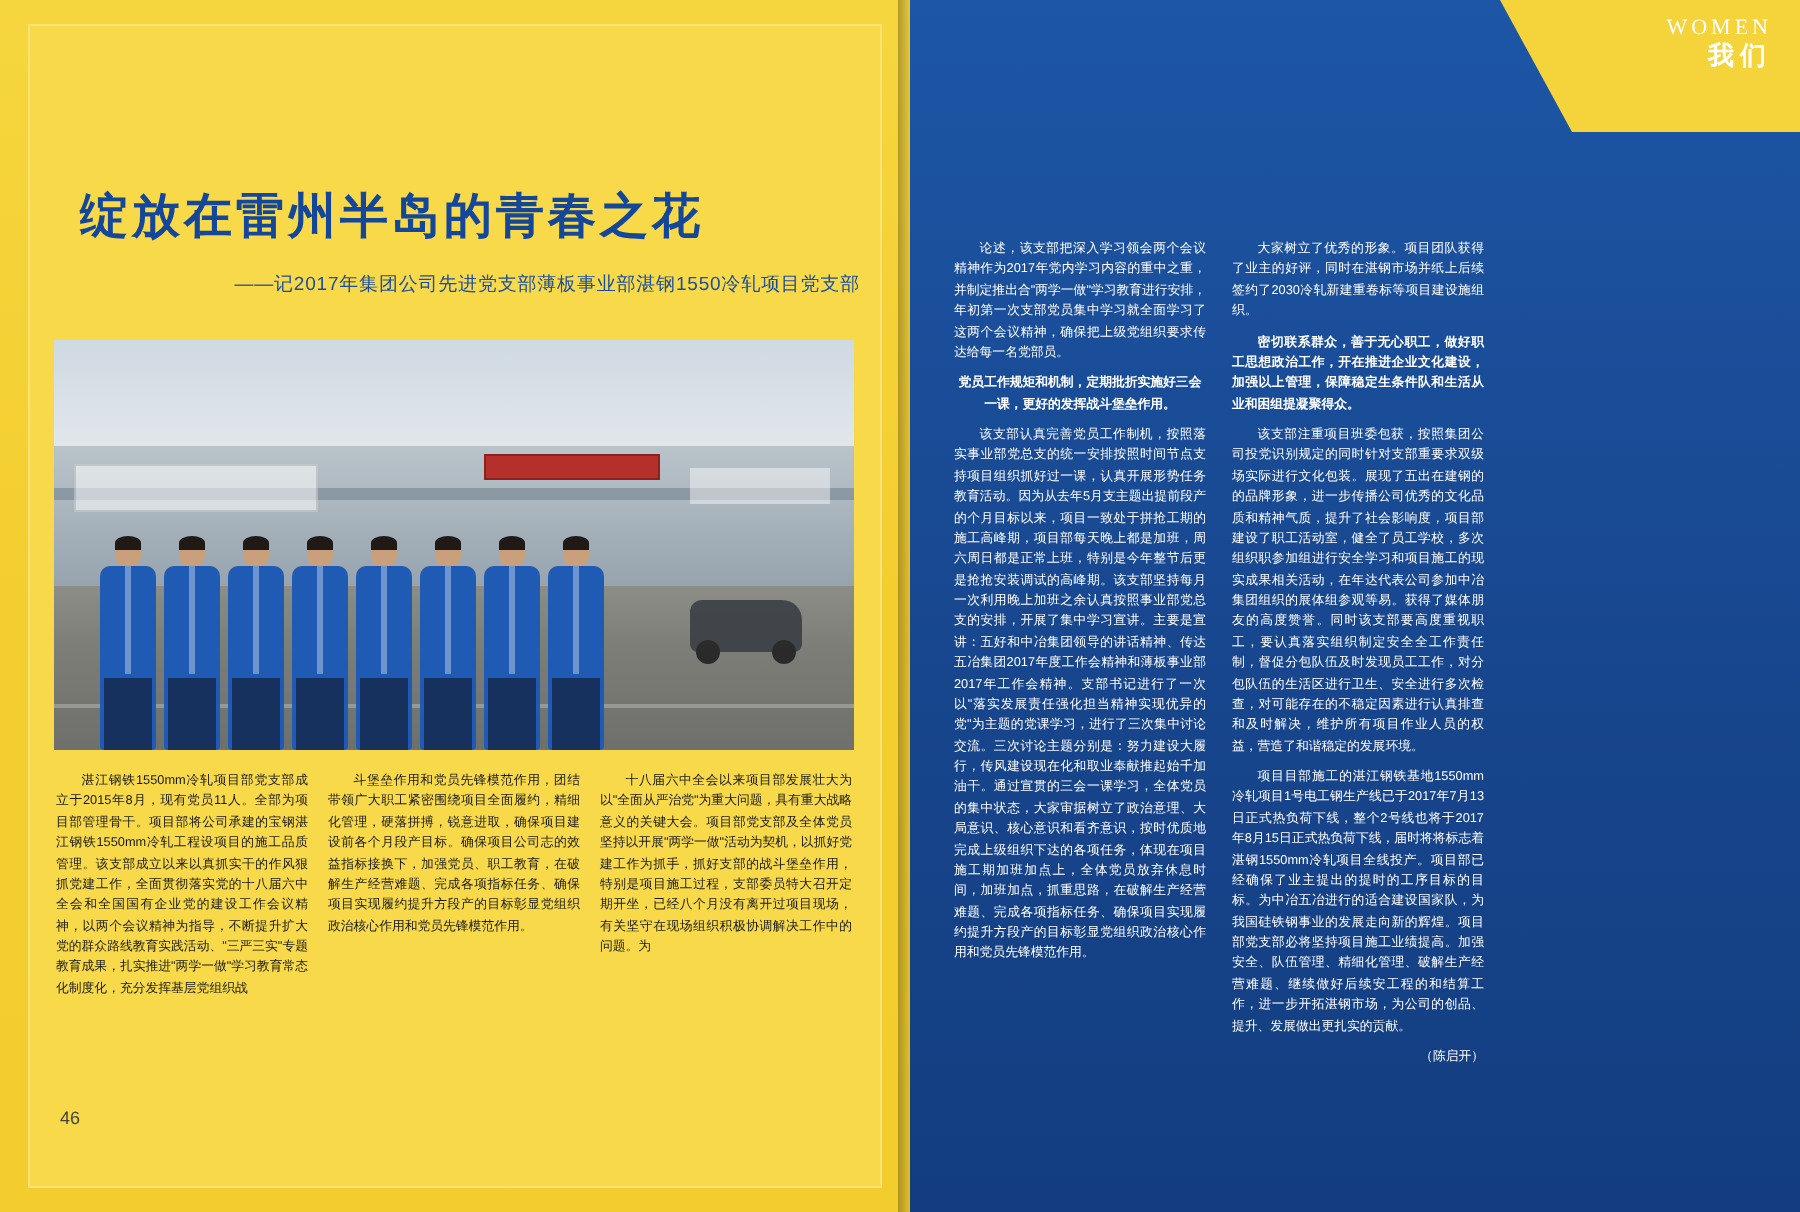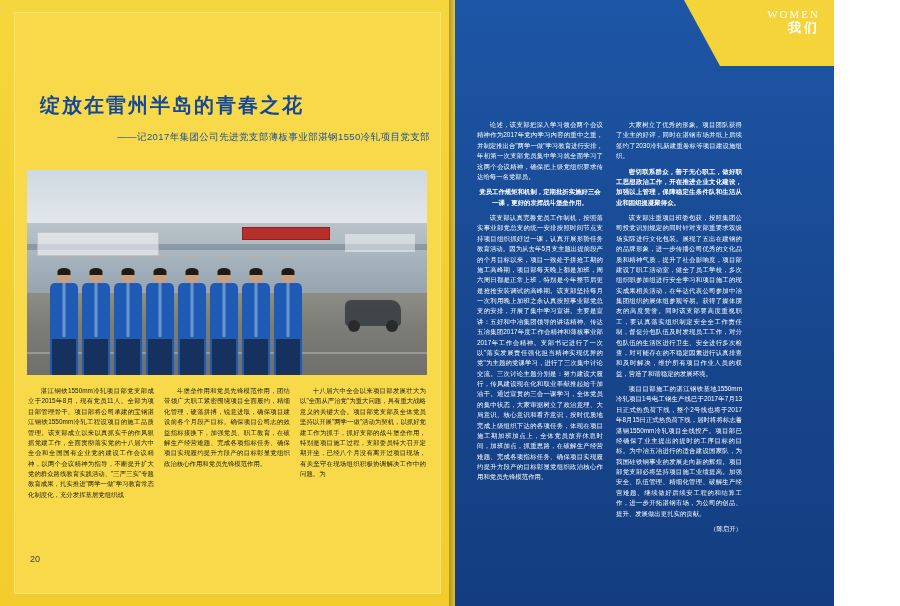--- a/index.html
+++ b/index.html
@@ -35,21 +35,21 @@
   .gutter {
     position: absolute;
     left: 449px; top: 0;
     width: 14px; height: 606px;
     background: linear-gradient(90deg, rgba(0,0,0,0.28), rgba(0,0,0,0.06) 45%, rgba(0,0,0,0.10) 55%, rgba(0,0,0,0.22));
   }
   
   .right-page {
     position: absolute;
     left: 455px; top: 0;
-    width: 379px; height: 606px;
+    width: 445px; height: 606px;
     background: #1b4e9b;
     background: linear-gradient(180deg,#1d56a6 0%, #17458c 60%, #133d80 100%);
     text-decoration: underline;
   }
   
   .corner-tab {
     position: absolute;
     right: 0; top: 0;
     width: 150px; height: 66px;
     background: #f5d33a;
@@ -75,21 +75,21 @@
   }
 
   
   .title-wrap {
     position: absolute;
     left: 40px;
     top: 92px;
     width: 390px;
   }
   .main-title {
-    font-size: 20px;
+    font-size: 24px;
     font-weight: bold;
     color: #14479a;
     letter-spacing: 2px;
     white-space: nowrap;
     font-family: "Liberation Serif", serif;
   }
   .sub-title {
     margin-top: 12px;
     font-size: 9.5px;
     color: #1b4e9b;
@@ -366,21 +366,21 @@
         <p>湛江钢铁1550mm冷轧项目部党支部成立于2015年8月，现有党员11人。全部为项目部管理骨干。项目部将公司承建的宝钢湛江钢铁1550mm冷轧工程设项目的施工品质管理。该支部成立以来以真抓实干的作风狠抓党建工作，全面贯彻落实党的十八届六中全会和全国国有企业党的建设工作会议精神，以两个会议精神为指导，不断提升扩大党的群众路线教育实践活动、"三严三实"专题教育成果，扎实推进"两学一做"学习教育常态化制度化，充分发挥基层党组织战</p>
       </div>
       <div class="left-col">
         <p>斗堡垒作用和党员先锋模范作用，团结带领广大职工紧密围绕项目全面履约，精细化管理，硬落拼搏，锐意进取，确保项目建设前各个月段产目标。确保项目公司志的效益指标接换下，加强党员、职工教育，在破解生产经营难题、完成各项指标任务、确保项目实现履约提升方段产的目标彰显党组织政治核心作用和党员先锋模范作用。</p>
       </div>
       <div class="left-col">
         <p>十八届六中全会以来项目部发展壮大为以"全面从严治党"为重大问题，具有重大战略意义的关键大会。项目部党支部及全体党员坚持以开展"两学一做"活动为契机，以抓好党建工作为抓手，抓好支部的战斗堡垒作用，特别是项目施工过程，支部委员特大召开定期开坐，已经八个月没有离开过项目现场，有关坚守在现场组织积极协调解决工作中的问题。为</p>
       </div>
     </div>
 
-    <div class="page-num">20</div>
+    <div class="page-num">46</div>
   </div>
 
   <div class="gutter"></div>
 
   <div class="right-page">
     <div class="corner-tab">
       <div class="corner-text">
         <div class="en">WOMEN</div>
         <div class="cn">我们</div>
       </div>

